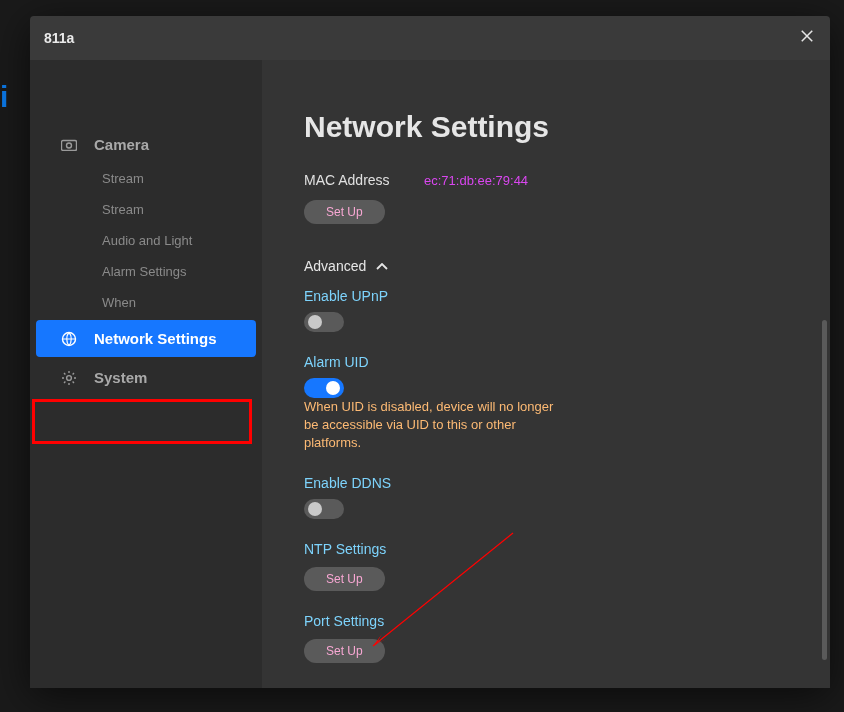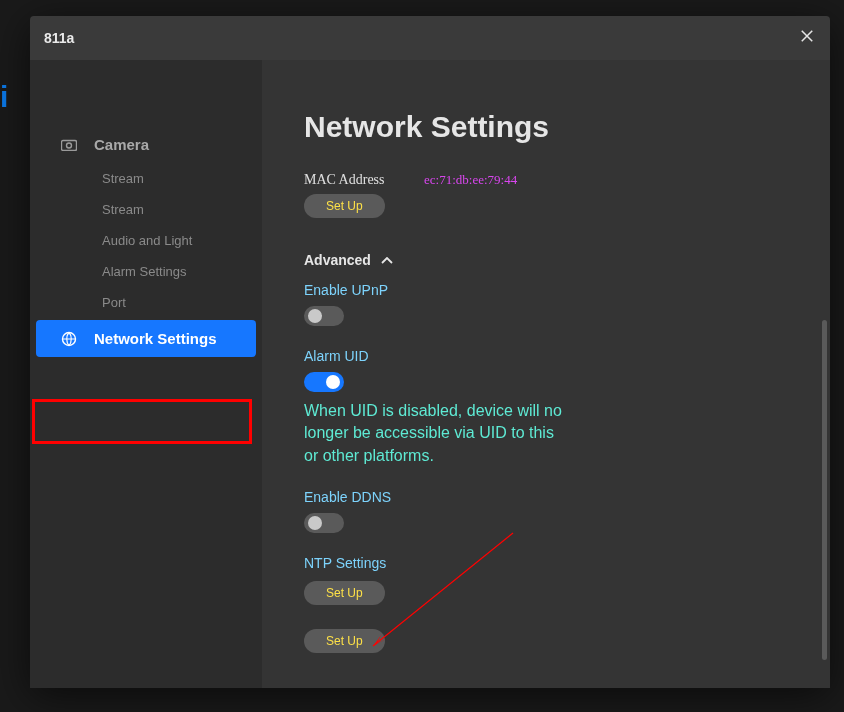--- a/index.html
+++ b/index.html
@@ -87,54 +87,54 @@
     background: #343434;
     color: #e6e6e6;
     padding: 50px 42px 20px 42px;
     overflow-y: auto;
     position: relative;
   }
   .content h1 {
     font-size: 30px; font-weight: 700;
     margin-bottom: 28px;
   }
-  .row { display: flex; align-items: center;  font-family: Liberation Serif, serif;}
+  .row { display: flex; align-items: center; margin-bottom: 6px;}
   .label { font-size: 14px; color: #e0e0e0; width: 120px;}
   .value { font-size: 13px; color: #d946ef; }
   .pillbtn {
     background: #5a5a5a;
-    color: #fde047;
+    color: #f9a8d4;
     border: none;
     border-radius: 12px;
     font-size: 12px;
     padding: 5px 22px;
     cursor: pointer;
     margin-top: 6px;
   }
   .section-title {
     display: flex; align-items: center;
-    font-weight: 700; font-size: 14px;
+    font-weight: 400; font-size: 14px;
     margin-top: 34px; margin-bottom: 14px;
     cursor: pointer;
   }
   .section-title .chev { margin-left: 10px; }
   .setting-label { font-size: 14px; color: #7dd3fc; margin-bottom: 8px;}
   .setting-block { margin-bottom: 22px; }
   .toggle {
     width: 40px; height: 20px; border-radius: 10px;
     background: #5a5a5a; position: relative; cursor: pointer;
   }
   .toggle .knob {
     position: absolute; width: 14px; height: 14px;
     border-radius: 50%; background: #c9c9c9;
     top: 3px; left: 4px;
   }
   .toggle.on { background: #1677ff; }
   .toggle.on .knob { left: 22px; background: #fff; }
-  .hint { font-size: 16px; color: #5eead4; margin-top: 8px; max-width: 260px; line-height: 1.4;}
+  .hint { font-size: 13px; color: #fdba74; max-width: 260px; line-height: 1.4;}
   .scrollbar {
     position: absolute; right: 3px; top: 260px;
     width: 5px; height: 340px;
     background: #5a5a5a; border-radius: 3px;
   }
   
   .arrow-svg {
     position: absolute;
     left: 328px; top: 512px;
     pointer-events: none;
@@ -167,34 +167,43 @@
               <rect x="0.5" y="1.5" width="15" height="10" rx="1.5" fill="none" stroke="#9a9a9a" stroke-width="1.4"></rect>
               <circle cx="8" cy="6.5" r="2.5" fill="none" stroke="#9a9a9a" stroke-width="1.4"></circle>
             </svg>
         </span>
         <span>Camera</span>
       </div>
       <div class="side-sub">Stream</div>
       <div class="side-sub">Stream</div>
       <div class="side-sub">Audio and Light</div>
       <div class="side-sub">Alarm Settings</div>
-      <div class="side-sub">Port</div>
+      <div class="side-sub">When</div>
 
 
       <div class="side-group active">
         <span class="icon">
           <svg width="16" height="16" viewBox="0 0 16 16">
               <circle cx="8" cy="8" r="6.5" fill="none" stroke="#fff" stroke-width="1.4"></circle>
               <path d="M1.5 8 h13 M8 1.5 c3 3 3 10 0 13 M8 1.5 c-3 3 -3 10 0 13" fill="none" stroke="#fff" stroke-width="1.2"></path>
             </svg>
         </span>
         <span>Network Settings</span>
       </div>
 
 
+      <div class="side-group">
+        <span class="icon">
+          <svg width="16" height="16" viewBox="0 0 16 16">
+              <circle cx="8" cy="8" r="2.4" fill="none" stroke="#9a9a9a" stroke-width="1.4"></circle>
+              <path d="M8 1 v2 M8 13 v2 M1 8 h2 M13 8 h2 M3 3 l1.4 1.4 M11.6 11.6 L13 13 M13 3 l-1.4 1.4 M4.4 11.6 L3 13" stroke="#9a9a9a" stroke-width="1.4"></path>
+            </svg>
+        </span>
+        <span>System</span>
+      </div>
 
       <div class="highlight-box"></div>
     </div>
 
     <div class="content">
       <h1>Network Settings</h1>
 
       <div class="row">
         <div class="label">MAC Address</div>
         <div class="value">ec:71:db:ee:79:44</div>
@@ -231,20 +240,21 @@
             <div class="knob"></div>
           </div>
       </div>
 
       <div class="setting-block">
         <div class="setting-label">NTP Settings</div>
         <button class="pillbtn" style="margin-top:2px">Set Up</button>
       </div>
 
       <div class="setting-block">
+        <div class="setting-label">Port Settings</div>
         <button class="pillbtn" style="margin-top:2px">Set Up</button>
       </div>
 
       <div class="scrollbar"></div>
     </div>
   </div>
 
   <svg class="arrow-svg" width="170" height="130">
     <line x1="155" y1="5" x2="15" y2="118" stroke="#ff0000" stroke-width="1.2"></line>
     <polygon points="15,118 24,106 18,116 30,110" fill="#ff0000"></polygon>

